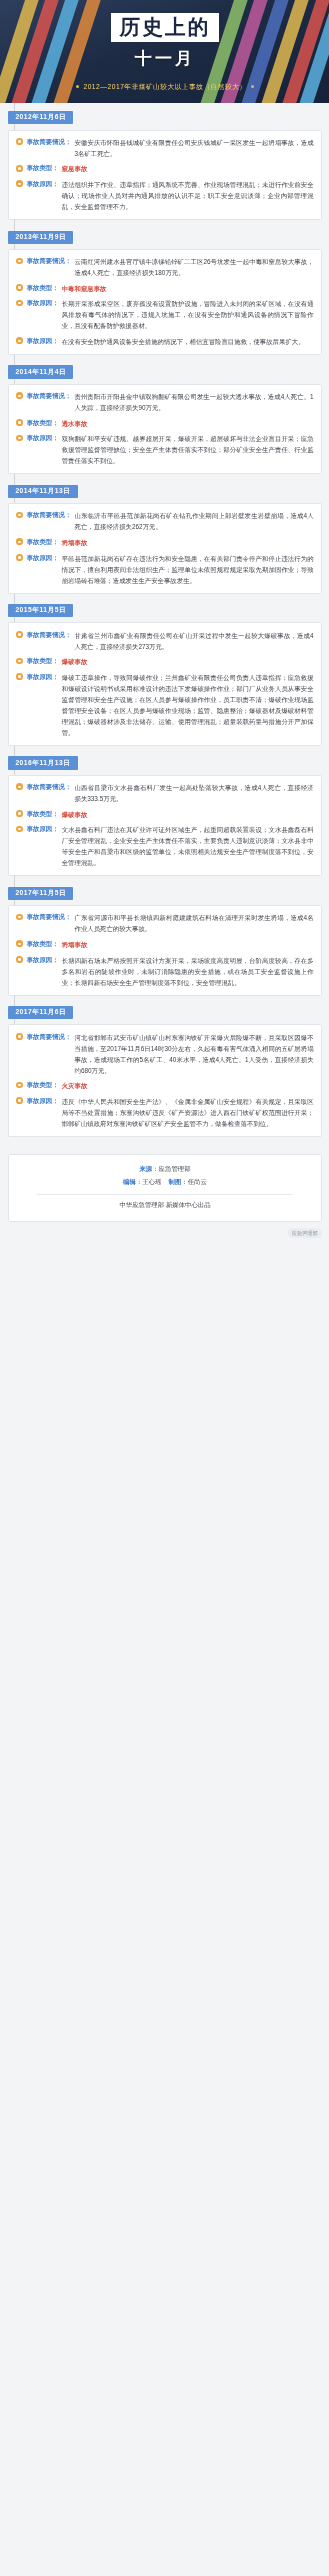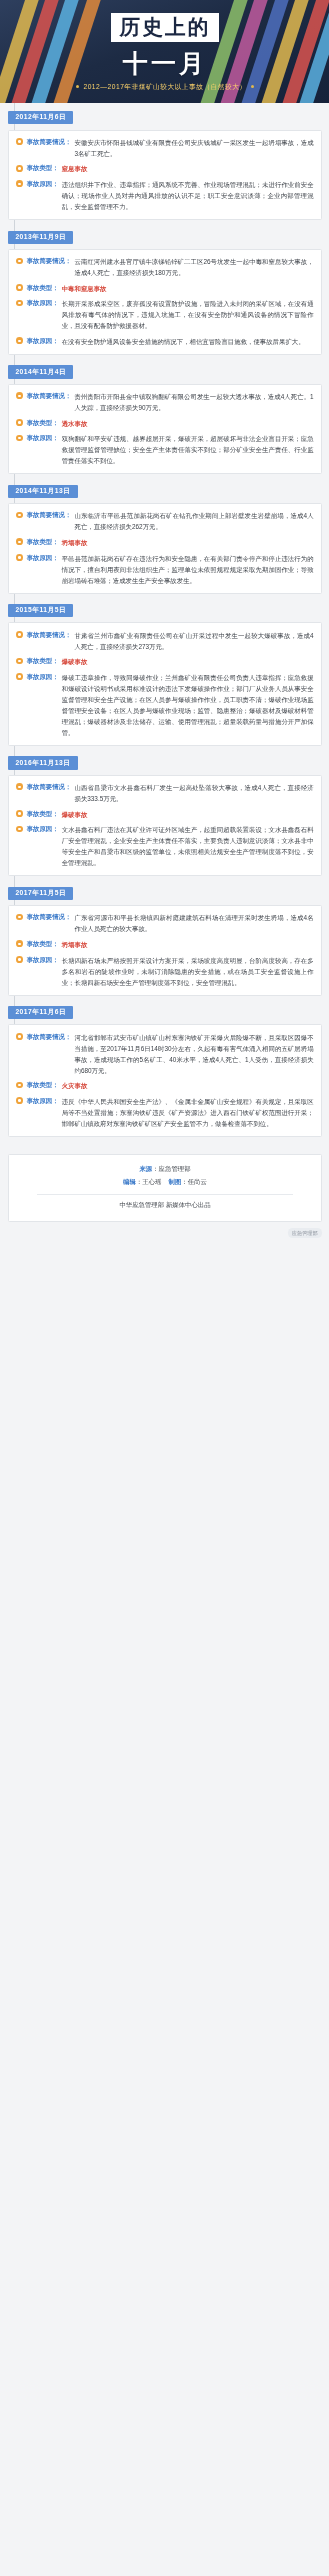--- a/index.html
+++ b/index.html
@@ -45,21 +45,21 @@
     font-size: 20.6px;
     font-weight: bold;
     letter-spacing: 2.1px;
     padding: 2.1px 8.2px 3.1px;
     line-height: 1.12;
   }
   .hdr-line2 {
     display: block;
     margin-top: 5.2px;
     color: #ffffff;
-    font-size: 25px;
+    font-size: 17px;
     font-weight: bold;
     letter-spacing: 3.1px;
     text-shadow: 0 1px 2.1px rgba(0,0,0,.35);
   }
   .hdr-sub {
     position: absolute;
     left: 0; right: 0;
     bottom: 11.3px;
     text-align: center;
     color: #e9d9a8;

